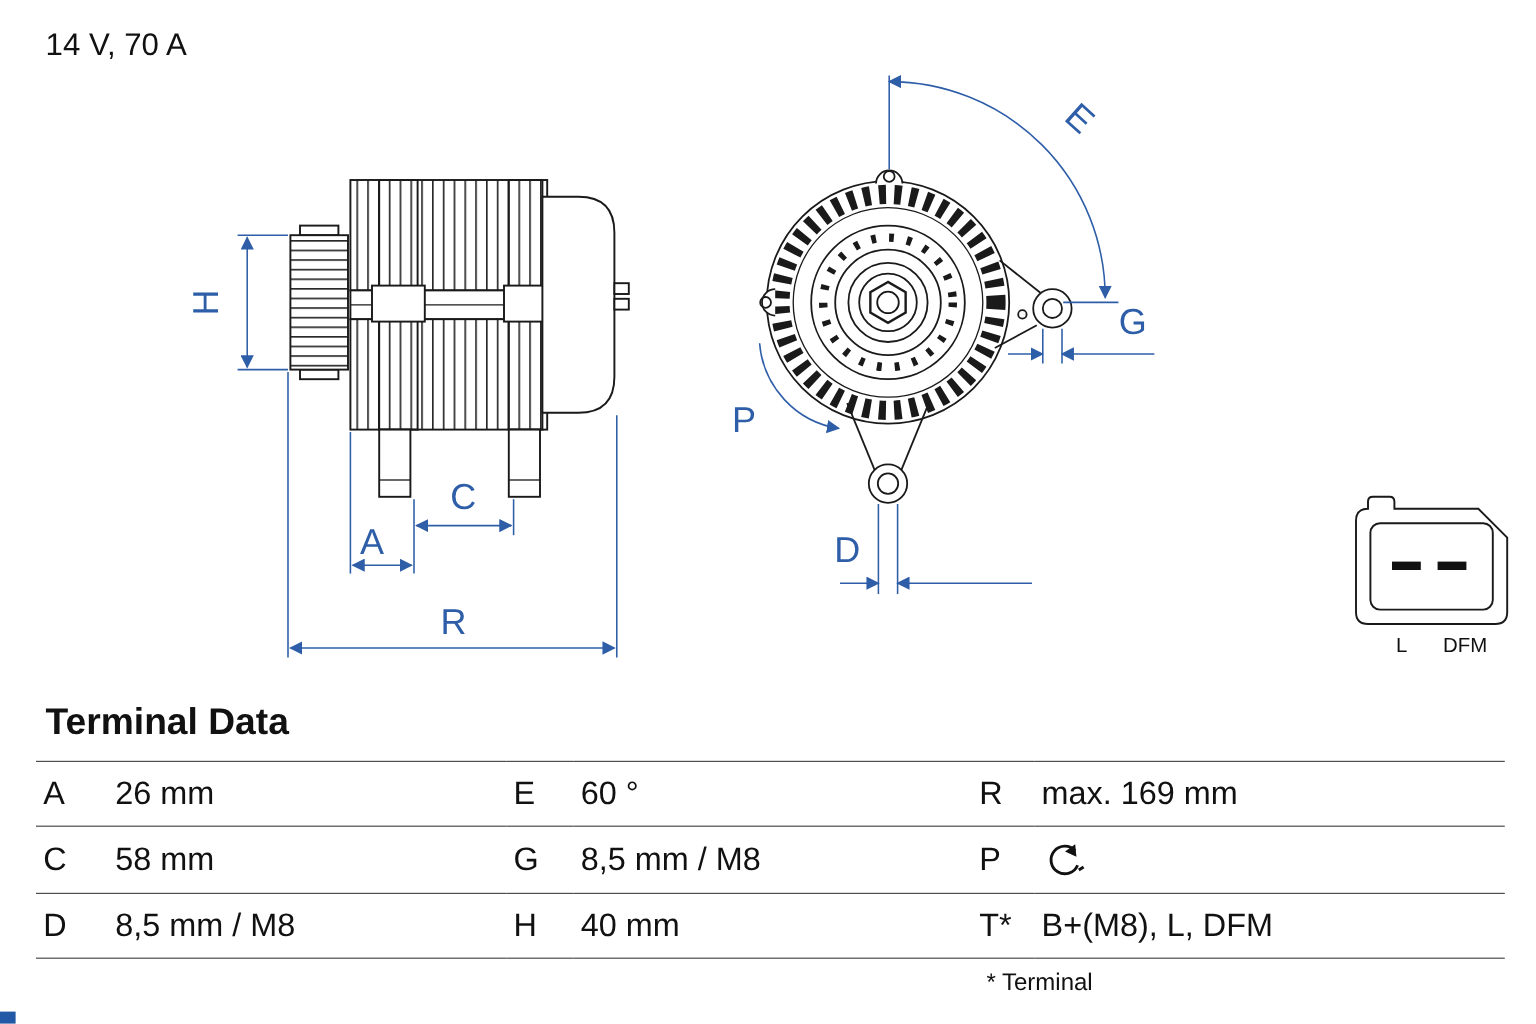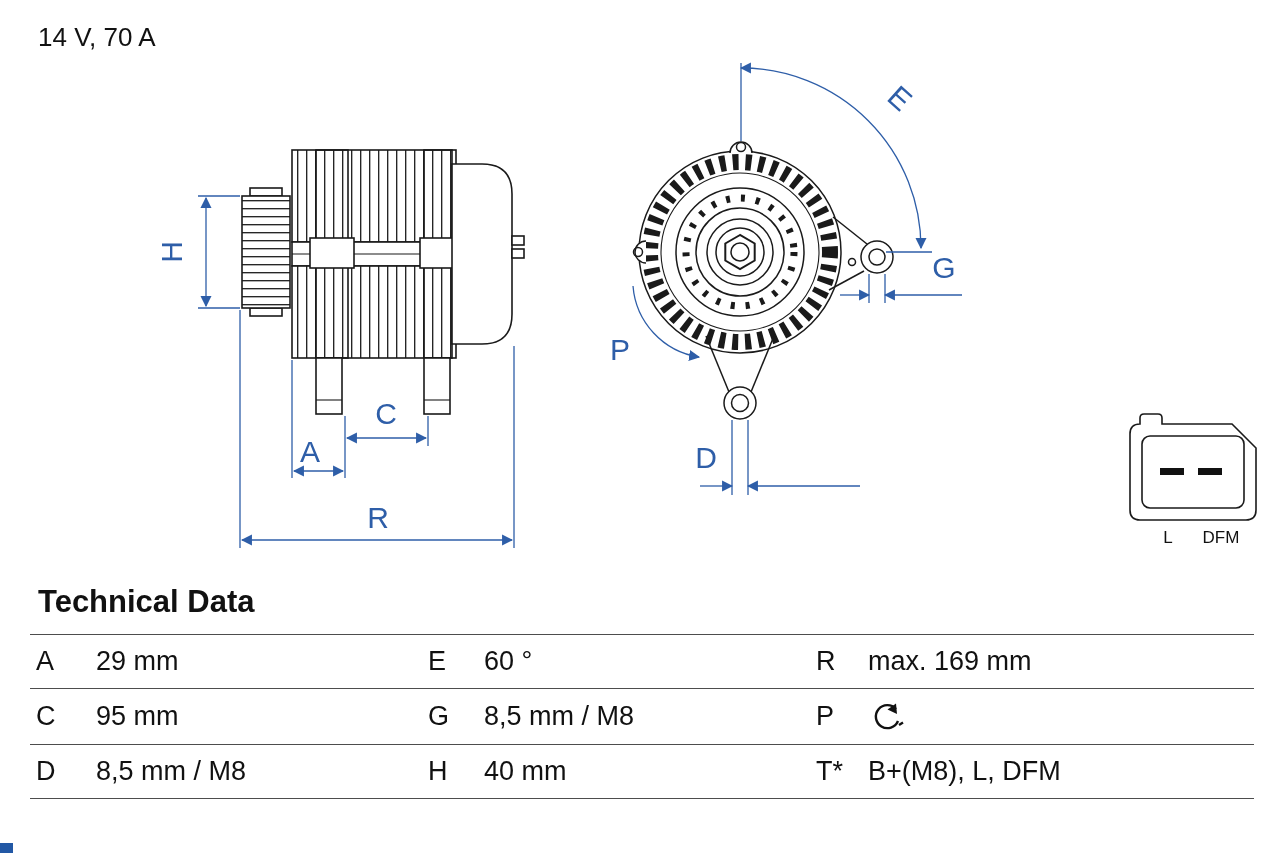--- a/index.html
+++ b/index.html
@@ -151,34 +151,34 @@
     <path fill="#ffffff" d="M1140,424 L1140,418 Q1140,414 1144,414 L1158,414 Q1162,414 1162,418 L1162,424 L1232,424 L1256,448 L1256,510 Q1256,520 1246,520 L1140,520 Q1130,520 1130,510 L1130,434 Q1130,424 1140,424 Z"></path>
     <rect x="1142" y="436" width="102" height="72" rx="8"></rect>
     <rect x="1160" y="468" width="24" height="7" fill="#111" stroke="none"></rect>
     <rect x="1198" y="468" width="24" height="7" fill="#111" stroke="none"></rect>
     <text x="1168" y="543" font-size="17" fill="#111" stroke="none" text-anchor="middle">L</text>
     <text x="1221" y="543" font-size="17" fill="#111" stroke="none" text-anchor="middle">DFM</text>
   </g>
 </svg>
 
 <div class="tech">
-  <h2>Technical Data</h2>
+  <h2>Terminal Data</h2>
   <table class="tech-table">
     <tbody>
       <tr>
         <td class="k1">A</td>
-        <td class="v1">29 mm</td>
+        <td class="v1">26 mm</td>
         <td class="k2">E</td>
         <td class="v2">60 °</td>
         <td class="k3">R</td>
         <td class="v3">max. 169 mm</td>
       </tr>
       <tr>
         <td class="k1">C</td>
-        <td class="v1">95 mm</td>
+        <td class="v1">58 mm</td>
         <td class="k2">G</td>
         <td class="v2">8,5 mm / M8</td>
         <td class="k3">P</td>
         <td class="v3">
           <svg class="rot-icon" width="38" height="32" viewBox="0 0 38 32">
             <path d="M28,8 A11.5,11.5 0 1 0 30,20" stroke="#111" stroke-width="2.4" fill="none"></path>
             <polygon points="28,2.5 19.5,8.5 29,13" fill="#111"></polygon>
             <line x1="31" y1="24" x2="35" y2="21.5" stroke="#111" stroke-width="2.4"></line>
           </svg>
         </td>
@@ -186,15 +186,16 @@
       <tr>
         <td class="k1">D</td>
         <td class="v1">8,5 mm / M8</td>
         <td class="k2">H</td>
         <td class="v2">40 mm</td>
         <td class="k3">T*</td>
         <td class="v3">B+(M8), L, DFM</td>
       </tr>
     </tbody>
   </table>
+  <div class="footnote">* Terminal</div>
 </div>
 
 <div class="corner-mark"></div>
 
 </body></html>

